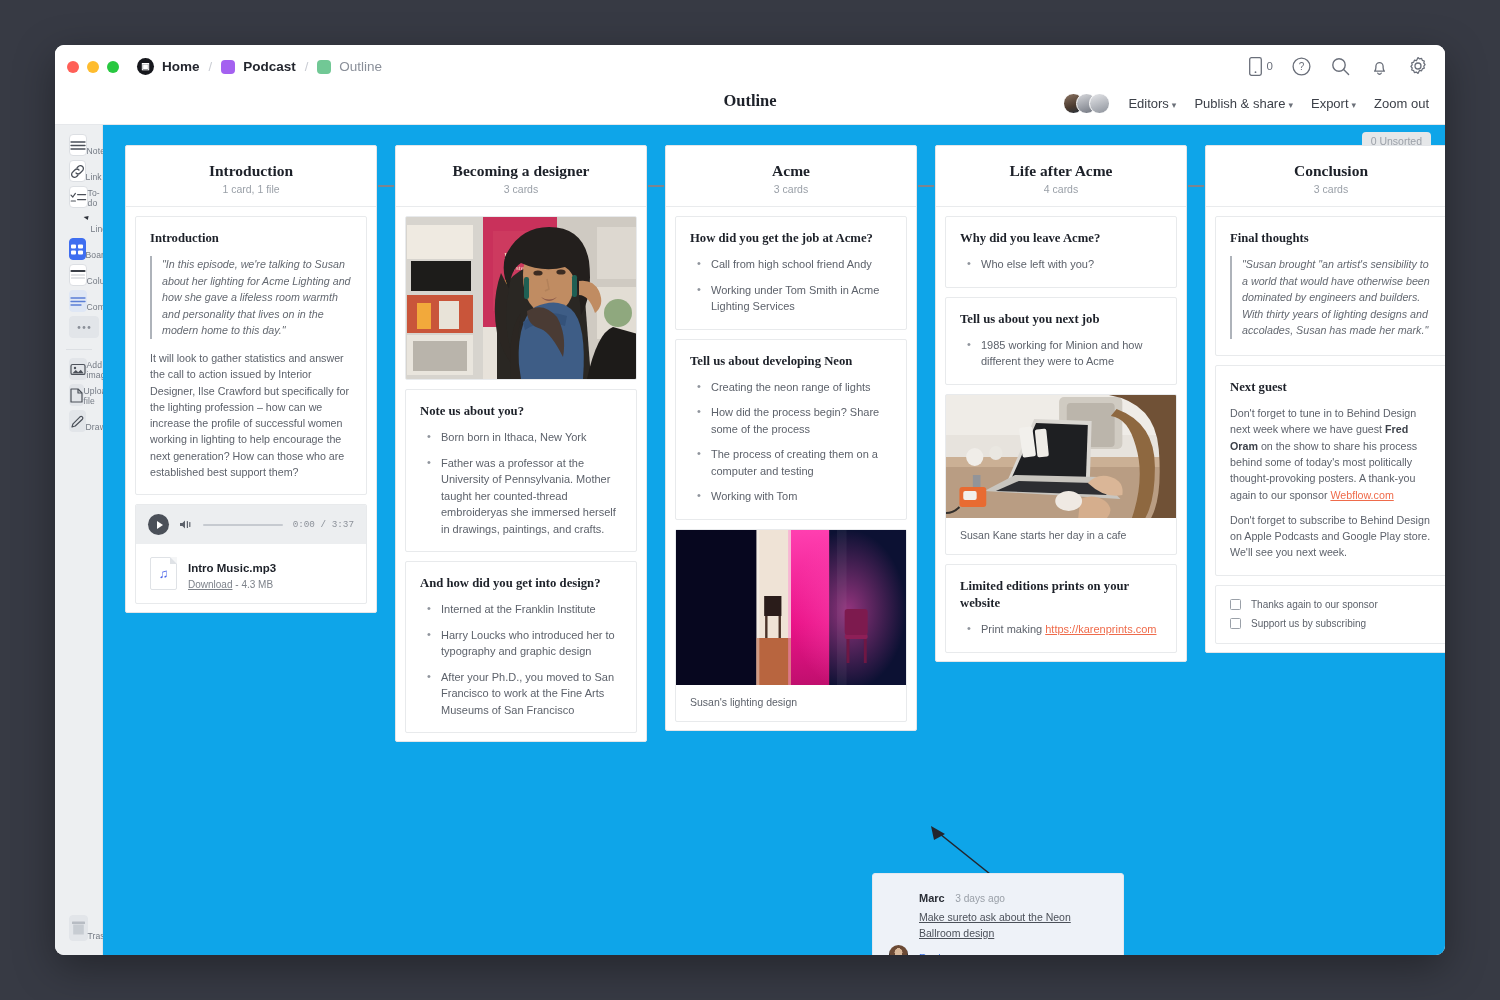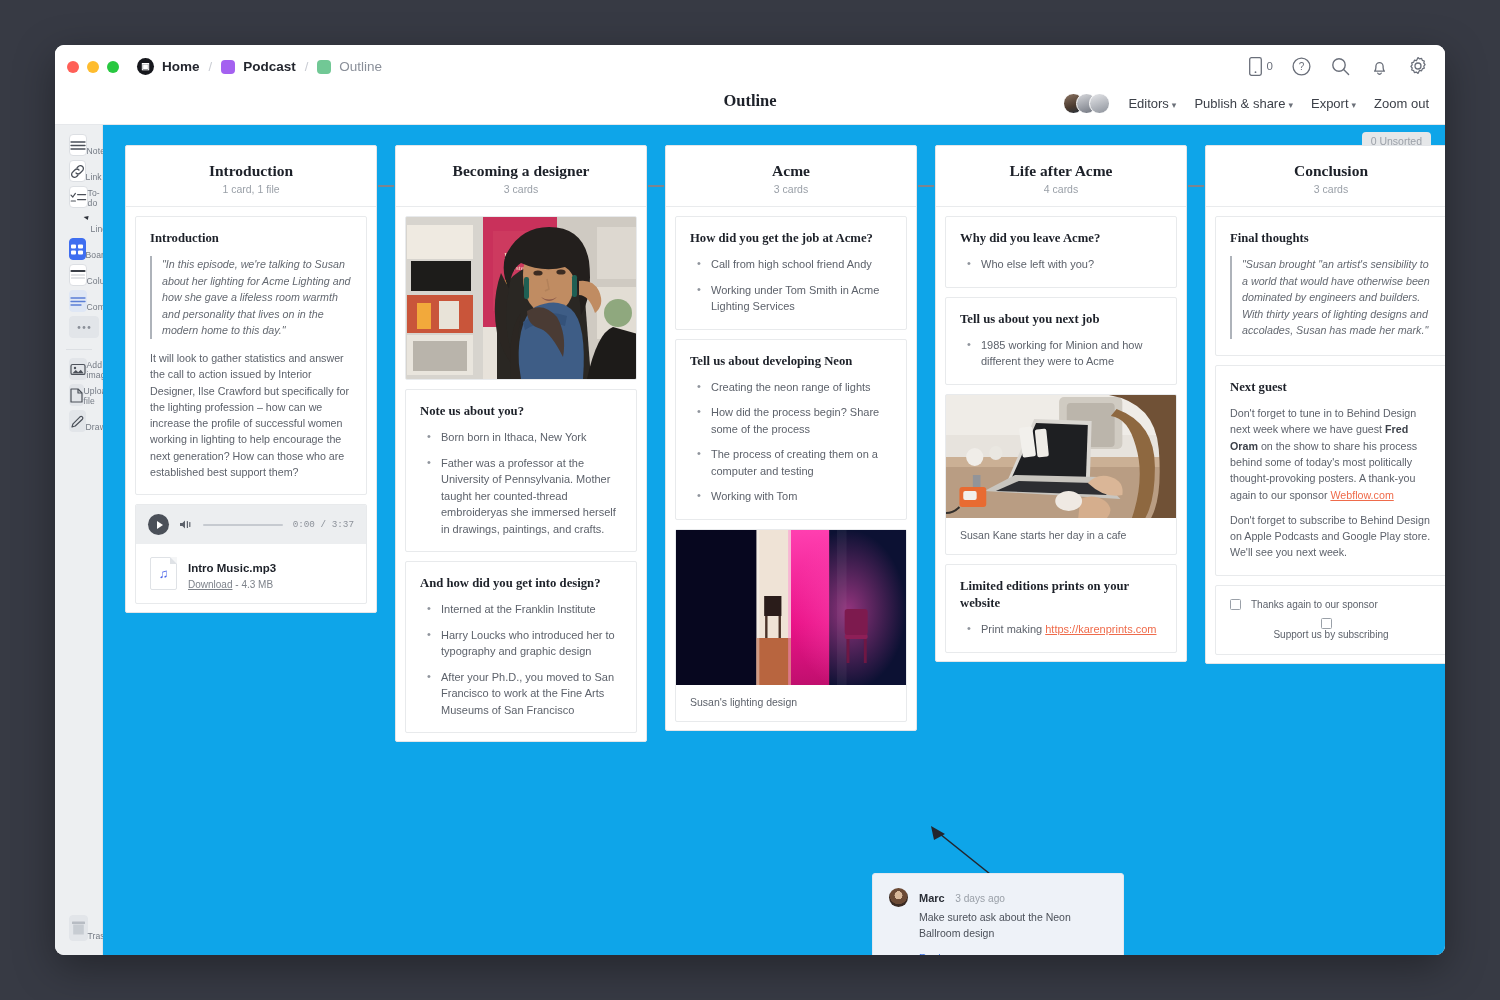--- a/index.html
+++ b/index.html
@@ -181,21 +181,21 @@
   }
   ul.bul li:last-child { margin-bottom: 0; }
   ul.bul li:before {
     content: "•"; position: absolute; left: 7px; top: -1px;
     color: #8f949c; font-size: 11px;
   }
   a.link { color: #ef6b4b; text-decoration: underline; word-break: break-all; }
 
   
   .check-row { display: flex; align-items: center; margin-bottom: 8px; }
-  .check-row:last-child { margin-bottom: 0; flex-direction: column; }
+  .check-row:last-child { margin-bottom: 0; }
   .cbox {
     width: 11px; height: 11px; border: 1.3px solid #9aa0a8;
     border-radius: 1.5px; margin-right: 10px; flex: 0 0 11px;
   }
   .check-label { font-size: 10px; color: #5d626b; }
 
   
   .audio-bar {
     background: #eceef0; padding: 9px 12px;
     display: flex; align-items: center; gap: 10px;
@@ -232,30 +232,30 @@
   .ph-neon { height: 155px; position: relative; overflow: hidden; background:#0b0c2a; }
   .ph-cafe { height: 123px; position: relative; overflow: hidden; background:#e9e6e1; }
 
   
   .comment-pop {
     position: absolute;
     left: 769px; top: 748px; width: 252px;
     background: #eef2f8; border: 1px solid #e2e7ef;
     border-radius: 3px;
     padding: 14px 16px 13px;
-    display: flex; gap: 11px;
+    display: flex; gap: 11px; align-items: flex-end;
   }
   .c-avatar {
     width: 19px; height: 19px; border-radius: 50%; flex: 0 0 19px;
     background: radial-gradient(circle at 50% 38%, #d8b89a 0 26%, #6b4a35 27% 58%, #3a2a22 59% 100%);
     overflow: hidden;
   }
   .c-name { font-size: 11px; font-weight: 700; color: #2a2e36; }
   .c-time { font-size: 10.2px; color: #9aa0a8; margin-left: 6px; }
-  .c-text { font-size: 10.5px; color: #4b5059; line-height: 1.5; margin-top: 4px; }
+  .c-text { font-size: 10.5px; color: #4b5059; line-height: 1.5; margin-top: 4px; text-decoration: underline; }
   .c-reply { font-size: 10.5px; color: #3b72e8; margin-top: 10px; cursor: pointer; }
   .c-arrow { position: absolute; left: 820px; top: 697px; }
 </style>
 </head>
 <body>
 
 <div class="app-window">
 
   <div class="titlebar">
     <div class="traffic">

